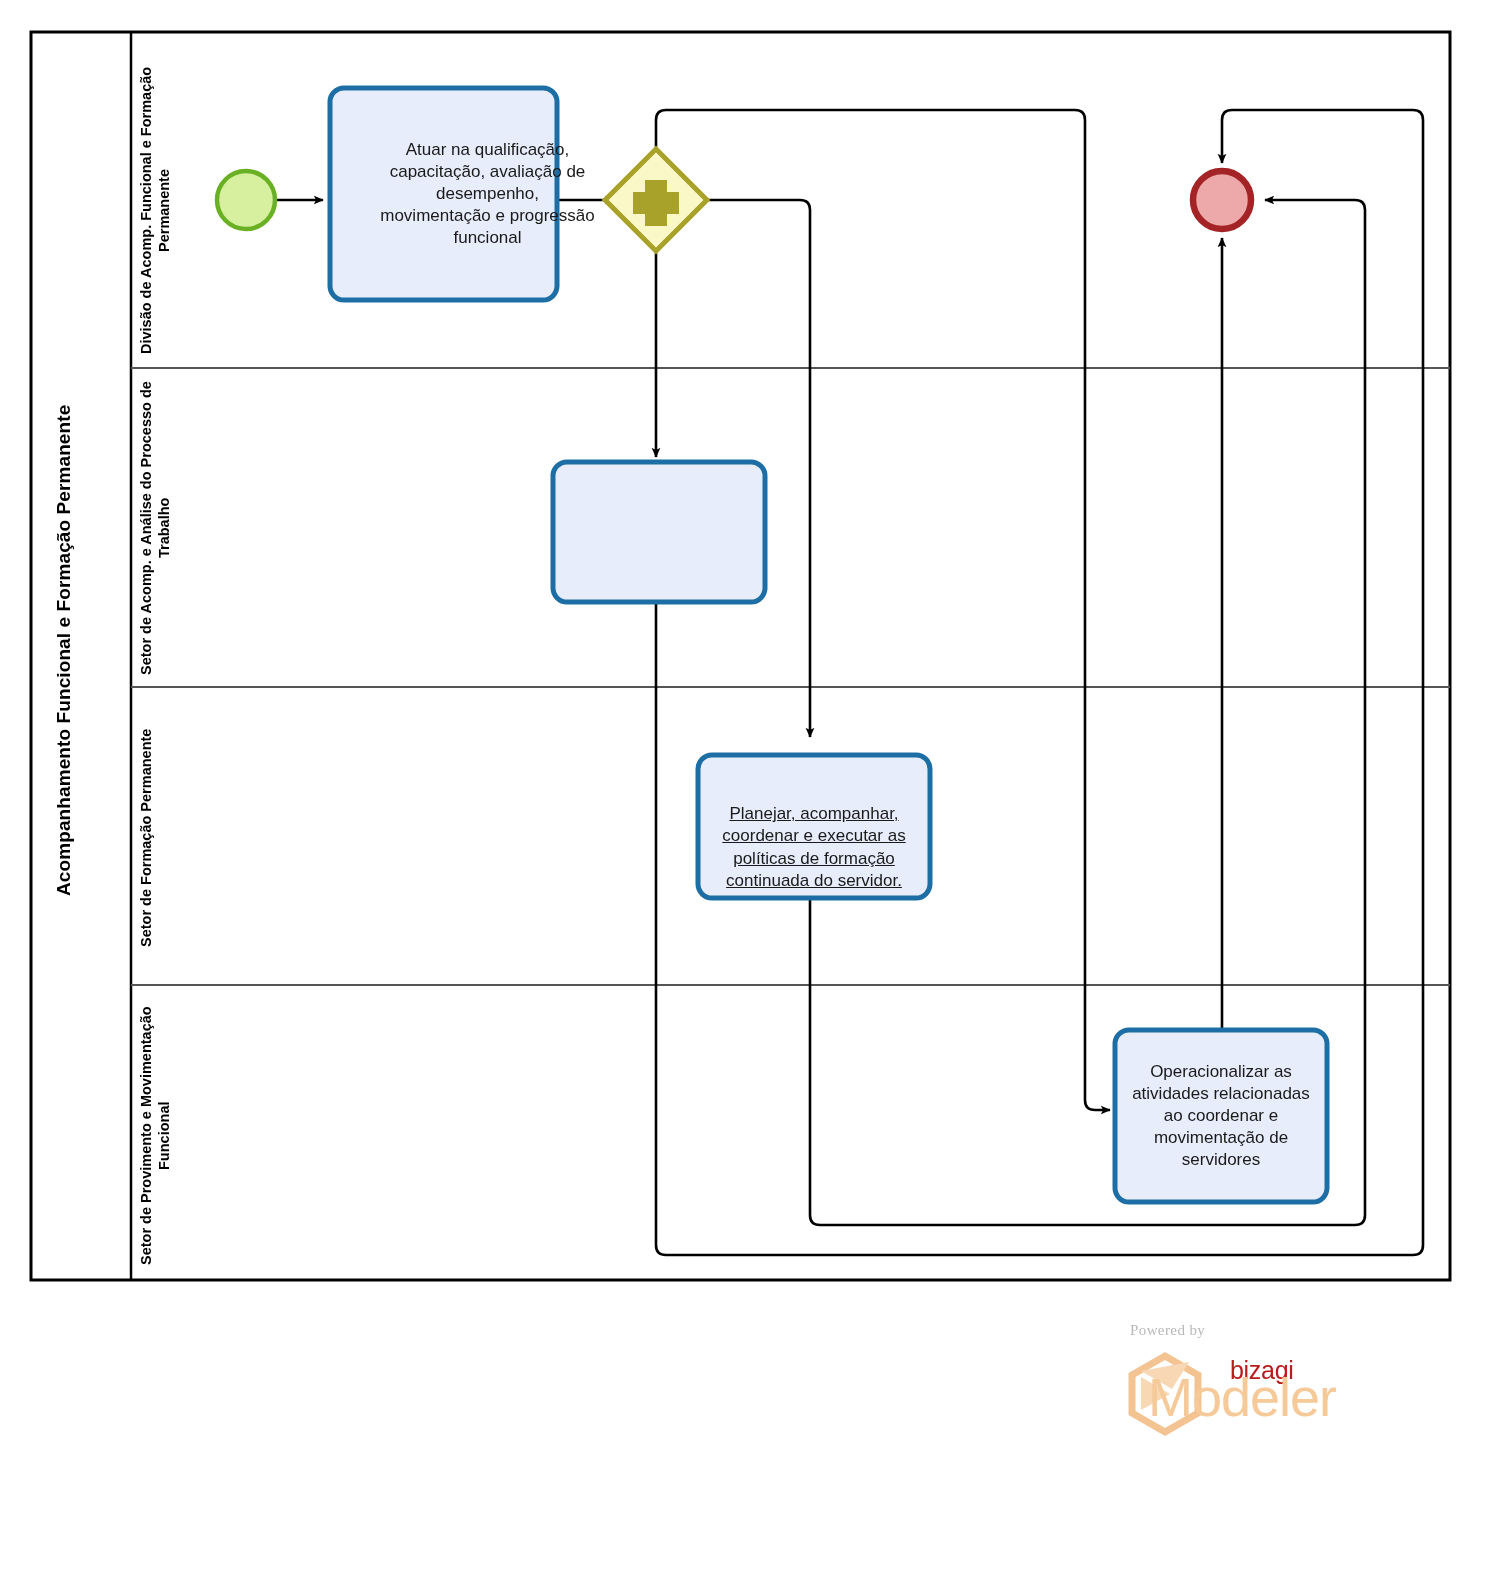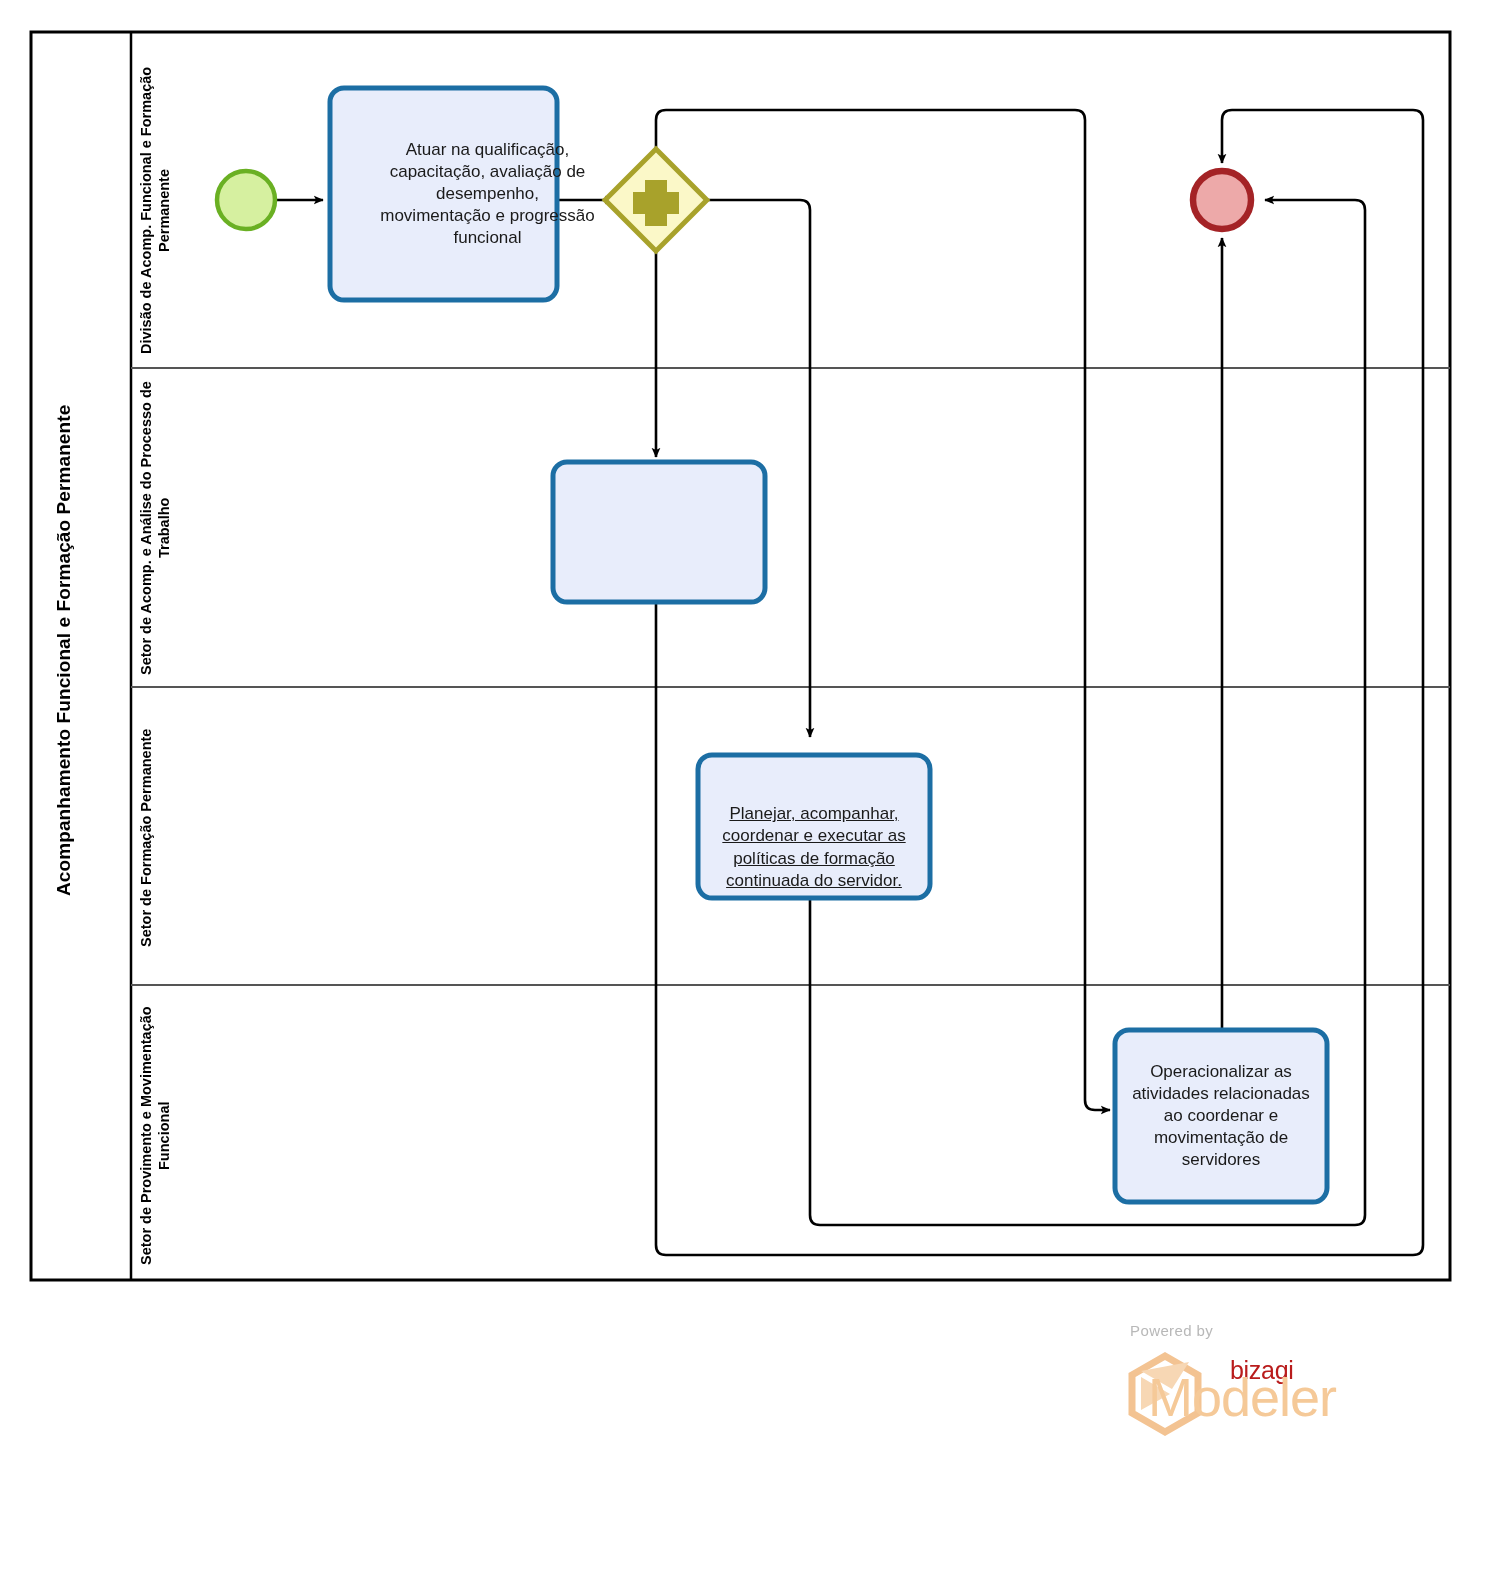--- a/index.html
+++ b/index.html
@@ -36,20 +36,21 @@
     color:#1a1a1a;
     font-size:17px;
     line-height:1.30;
     pointer-events:none;
   }
   .poweredby{
     position:absolute;
     color:#b8b8b8;
     font-size:15px;
     letter-spacing:0.4px;
+    font-family:Liberation Serif, serif;
   }
   .bz-word{
     position:absolute;
     color:#b91c1c;
     font-size:25px;
     letter-spacing:-0.3px;
     margin-left:16px;
   }
   .bz-modeler{
     position:absolute;

